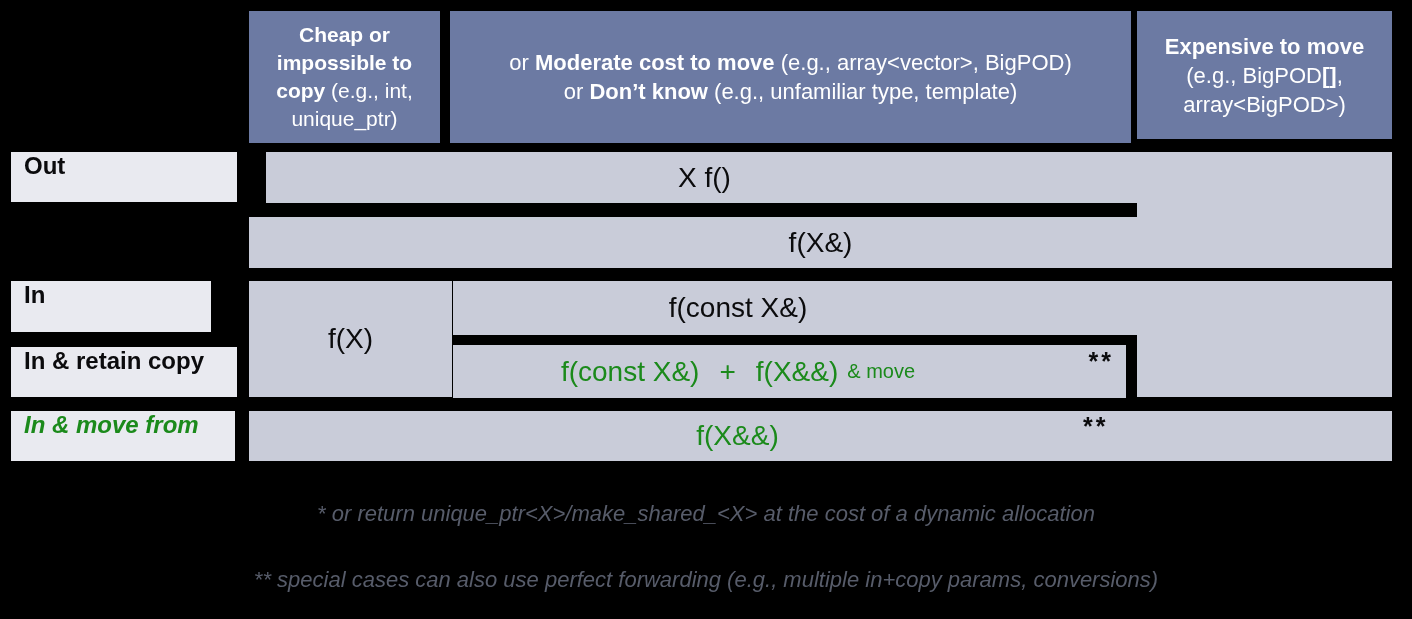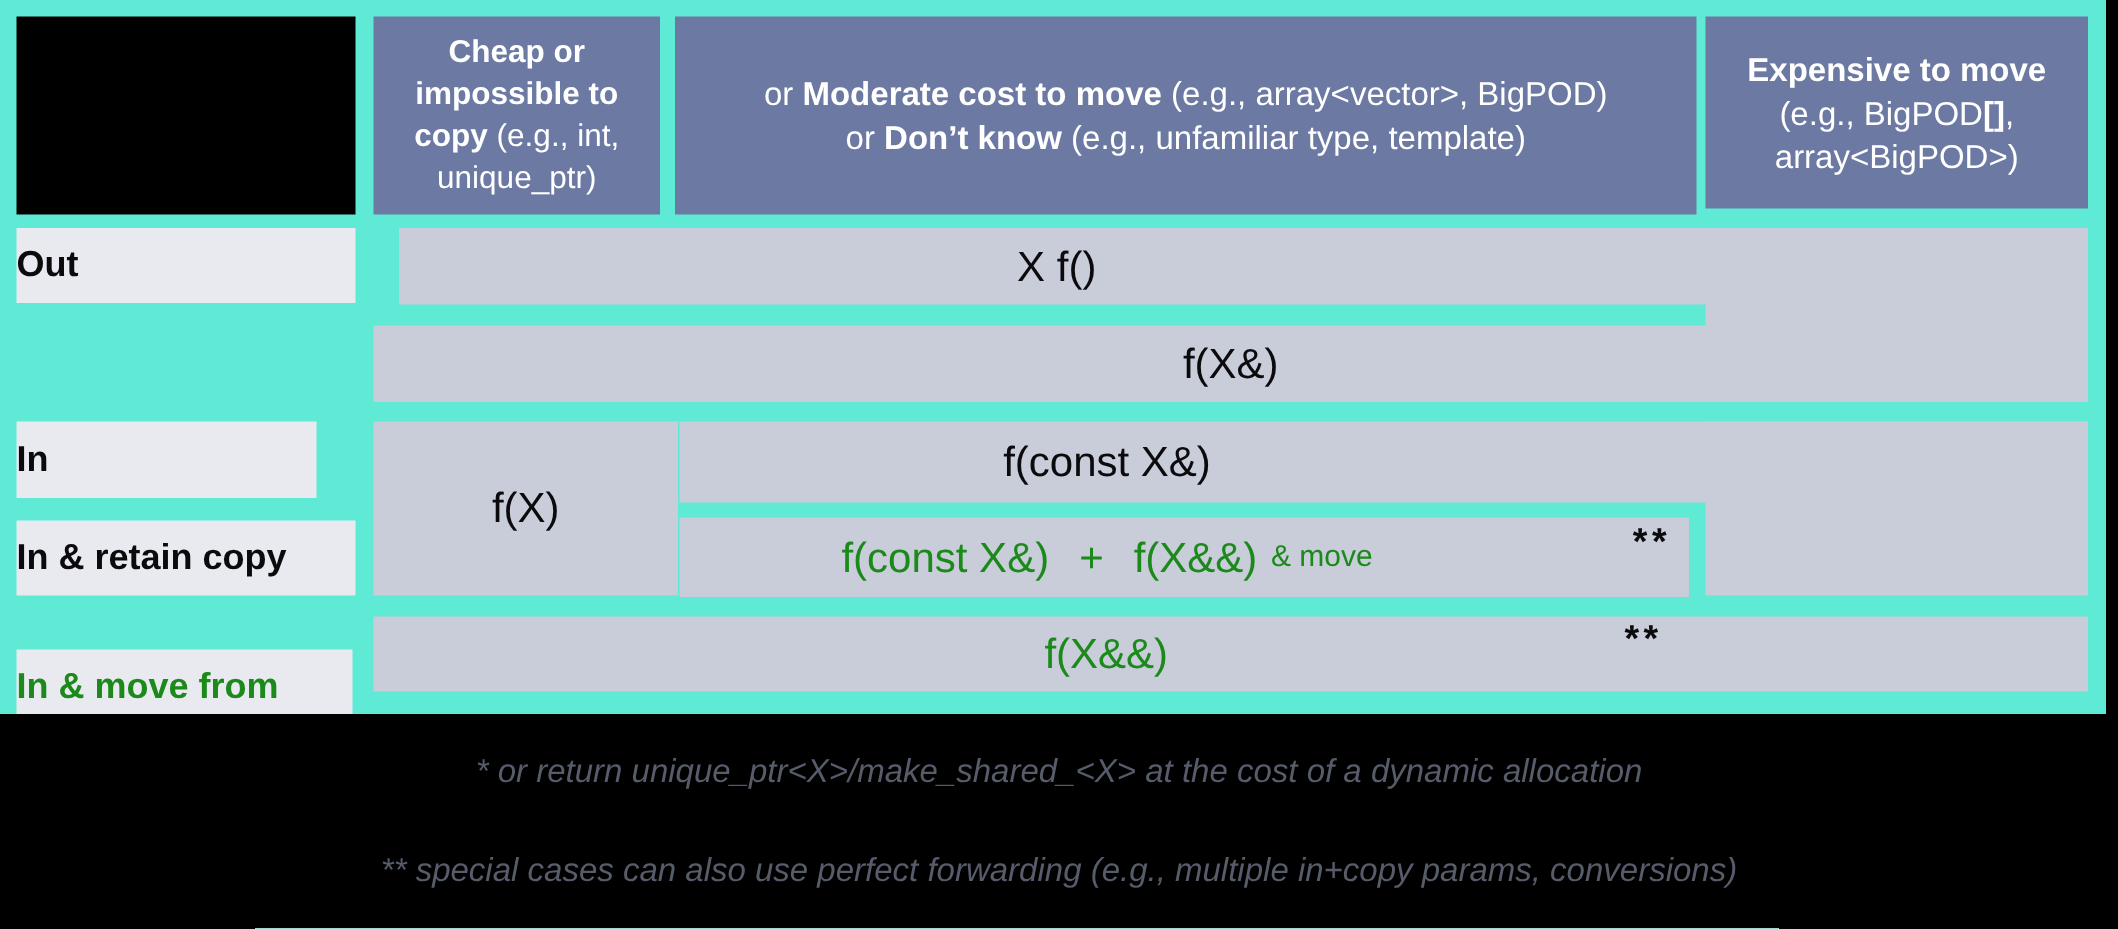--- a/index.html
+++ b/index.html
@@ -7,42 +7,43 @@
     --cell_bg:#C9CCD9;
     --label_bg:#E9EAF0;
     --green:#1B8A1B;
     --footnote_fg:#575C6A;
     --black:#000000;
     --ink:#0B0B0D;
   }
   *{margin:0;padding:0;box-sizing:border-box;}
   html,body{background:#ffffff;}
   body{font-family:"Liberation Sans", sans-serif;}
-  .slide{position:relative;width:1412px;height:619px;background:#5eead4;overflow:hidden;}
+  .slide{position:relative;width:1412px;height:619px;background:#000000;overflow:hidden;}
   .abs{position:absolute;}
   .blackbox{background:var(--black);}
   .hdr{
     background:var(--header_bg);
     color:#ffffff;
     text-align:center;
     font-size:22px;
     line-height:29px;
     display:flex;
     flex-direction:column;
     justify-content:center;
   }
   .hdr .b{font-weight:bold;}
   .cell{background:var(--cell_bg);}
   .rowlabel{
     background:var(--label_bg);
     font-weight:bold;
     font-size:24px;
     color:var(--ink);
+    padding-left:13px;
     display:flex;
-    align-items:center;
+    align-items:flex-start;
   }
   .rowlabel.green{color:var(--green);}
   .codebox{
     position:absolute;
     display:flex;
     align-items:center;
     justify-content:center;
     font-size:28px;
     color:var(--ink);
   }
@@ -95,21 +96,21 @@
 
   <div class="abs rowlabel" style="left:11px;top:152px;width:226px;height:50px;">
       <span>Out</span>
     </div>
   <div class="abs rowlabel" style="left:11px;top:281px;width:200px;height:51px;">
       <span>In</span>
     </div>
   <div class="abs rowlabel" style="left:11px;top:347px;width:226px;height:50px;">
       <span>In &amp; retain copy</span>
     </div>
-  <div class="abs rowlabel green" style="left:11px;top:433px;width:224px;height:50px;">
+  <div class="abs rowlabel green" style="left:11px;top:411px;width:224px;height:50px;font-style:italic;">
       <span>In &amp; move from</span>
     </div>
 
   <div class="abs cell" style="left:266px;top:152px;width:877px;height:51px;">
     <div class="codebox" style="left:0;top:0;width:100%;height:100%;">X f()</div>
   </div>
 
   <div class="abs cell" style="left:1137px;top:152px;width:255px;height:116px;"></div>
 
   <div class="abs cell" style="left:249px;top:217px;width:1143px;height:51px;">

